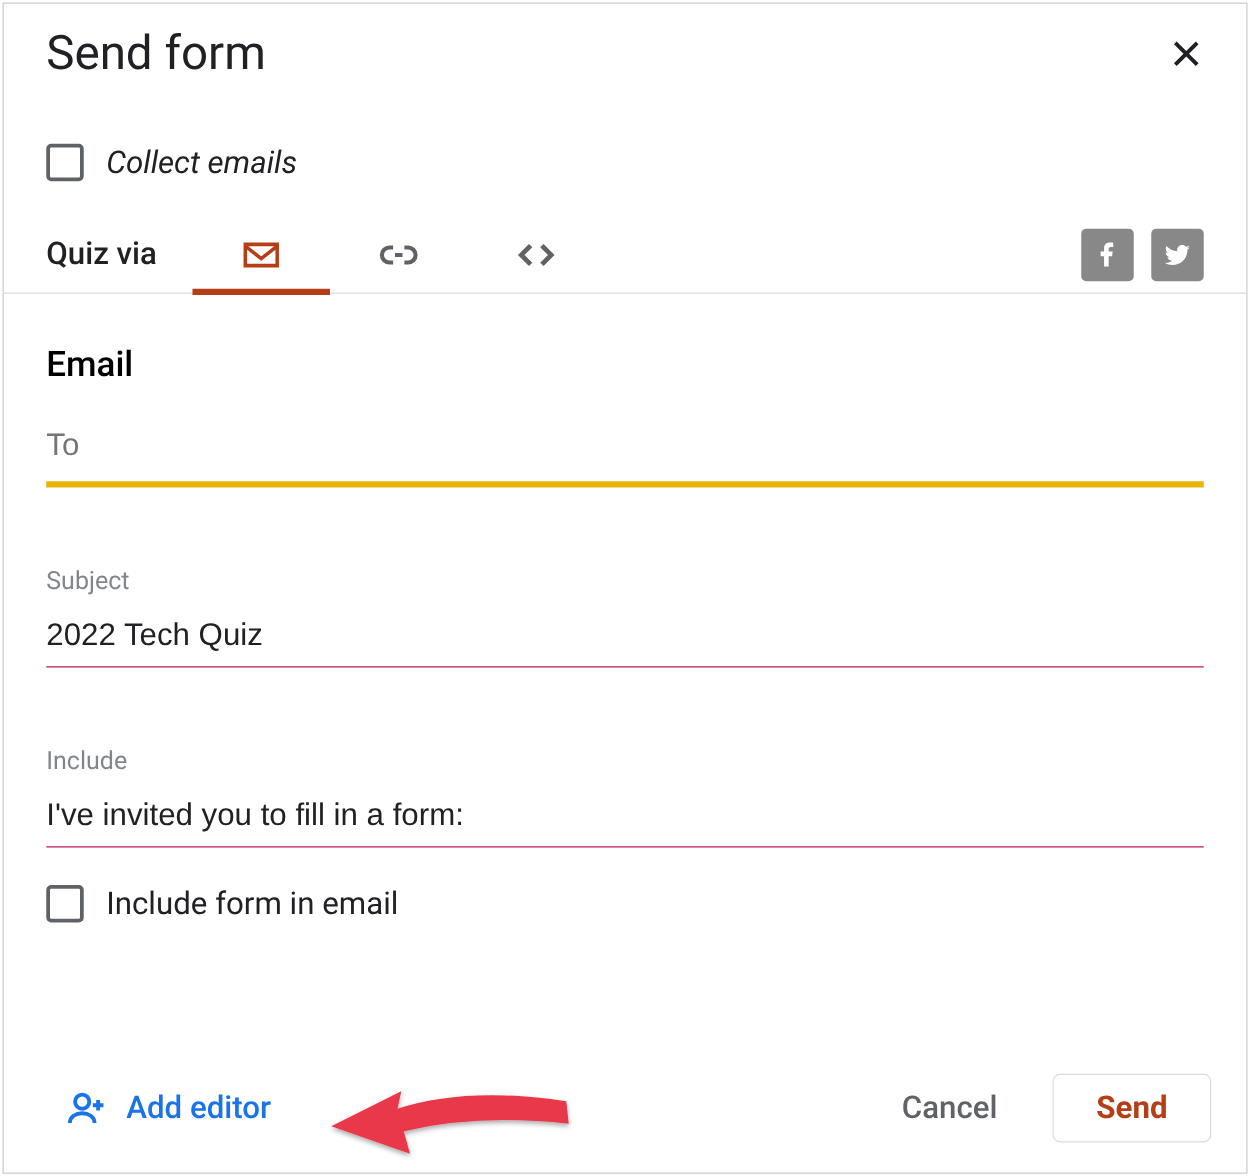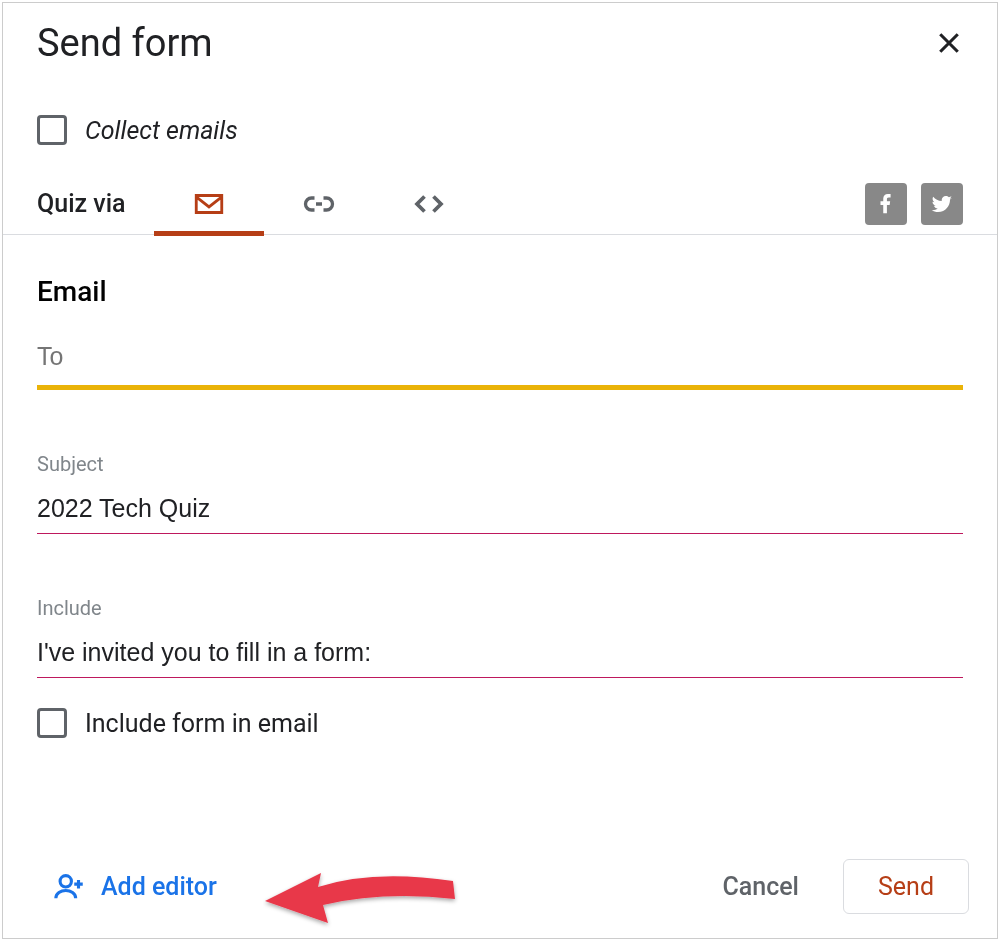--- a/index.html
+++ b/index.html
@@ -186,21 +186,21 @@
       font-size: 25px;
       color: #5f6368;
       cursor: pointer;
       font-weight: 500;
       padding: 12px 18px;
     }
     .send-btn {
       font-size: 25px;
       color: #b63e16;
       cursor: pointer;
-      font-weight: 400;
+      font-weight: 700;
       padding: 12px 34px;
       border: 1px solid #dadce0;
       border-radius: 6px;
     }
     .arrow-annotation {
       position: absolute;
       left: 260px;
       top: 848px;
       pointer-events: none;
     }

